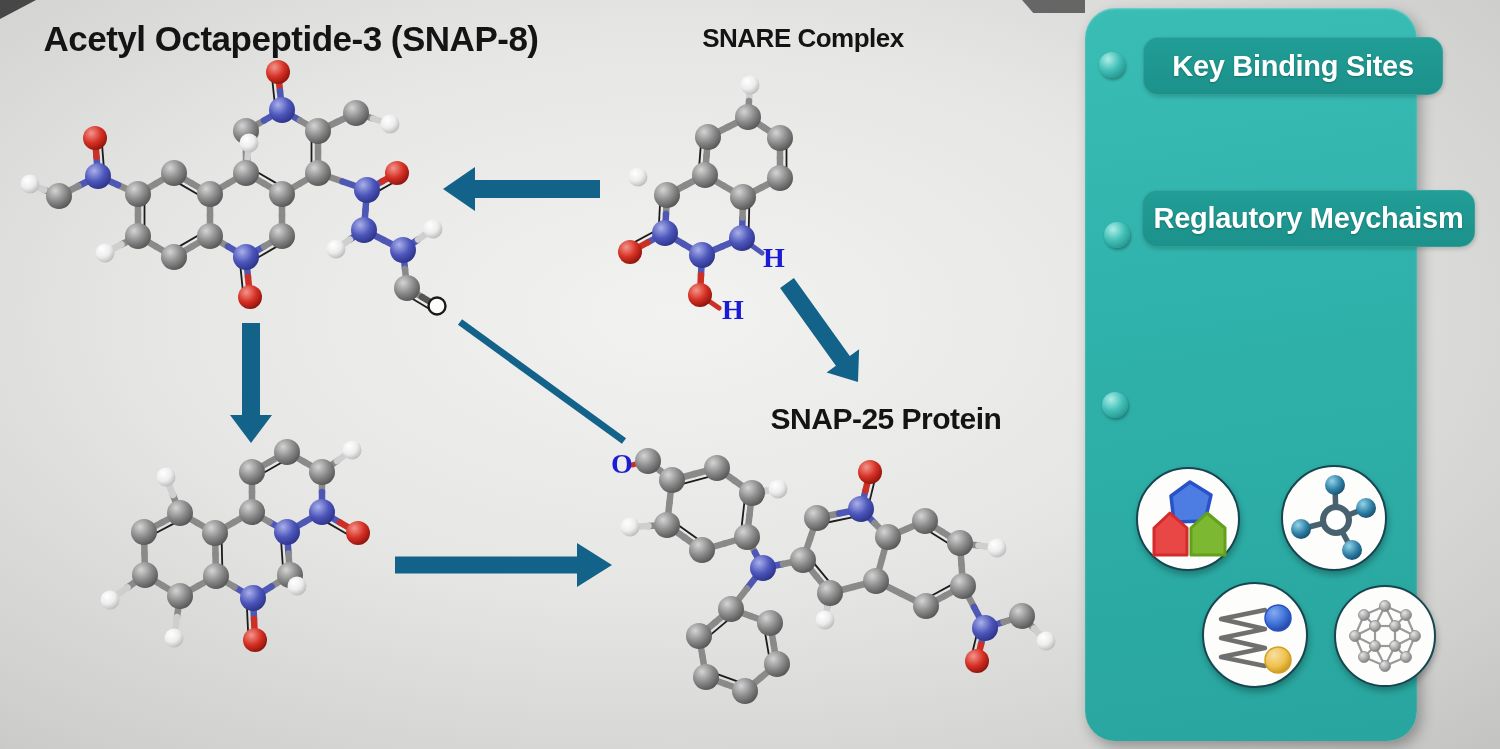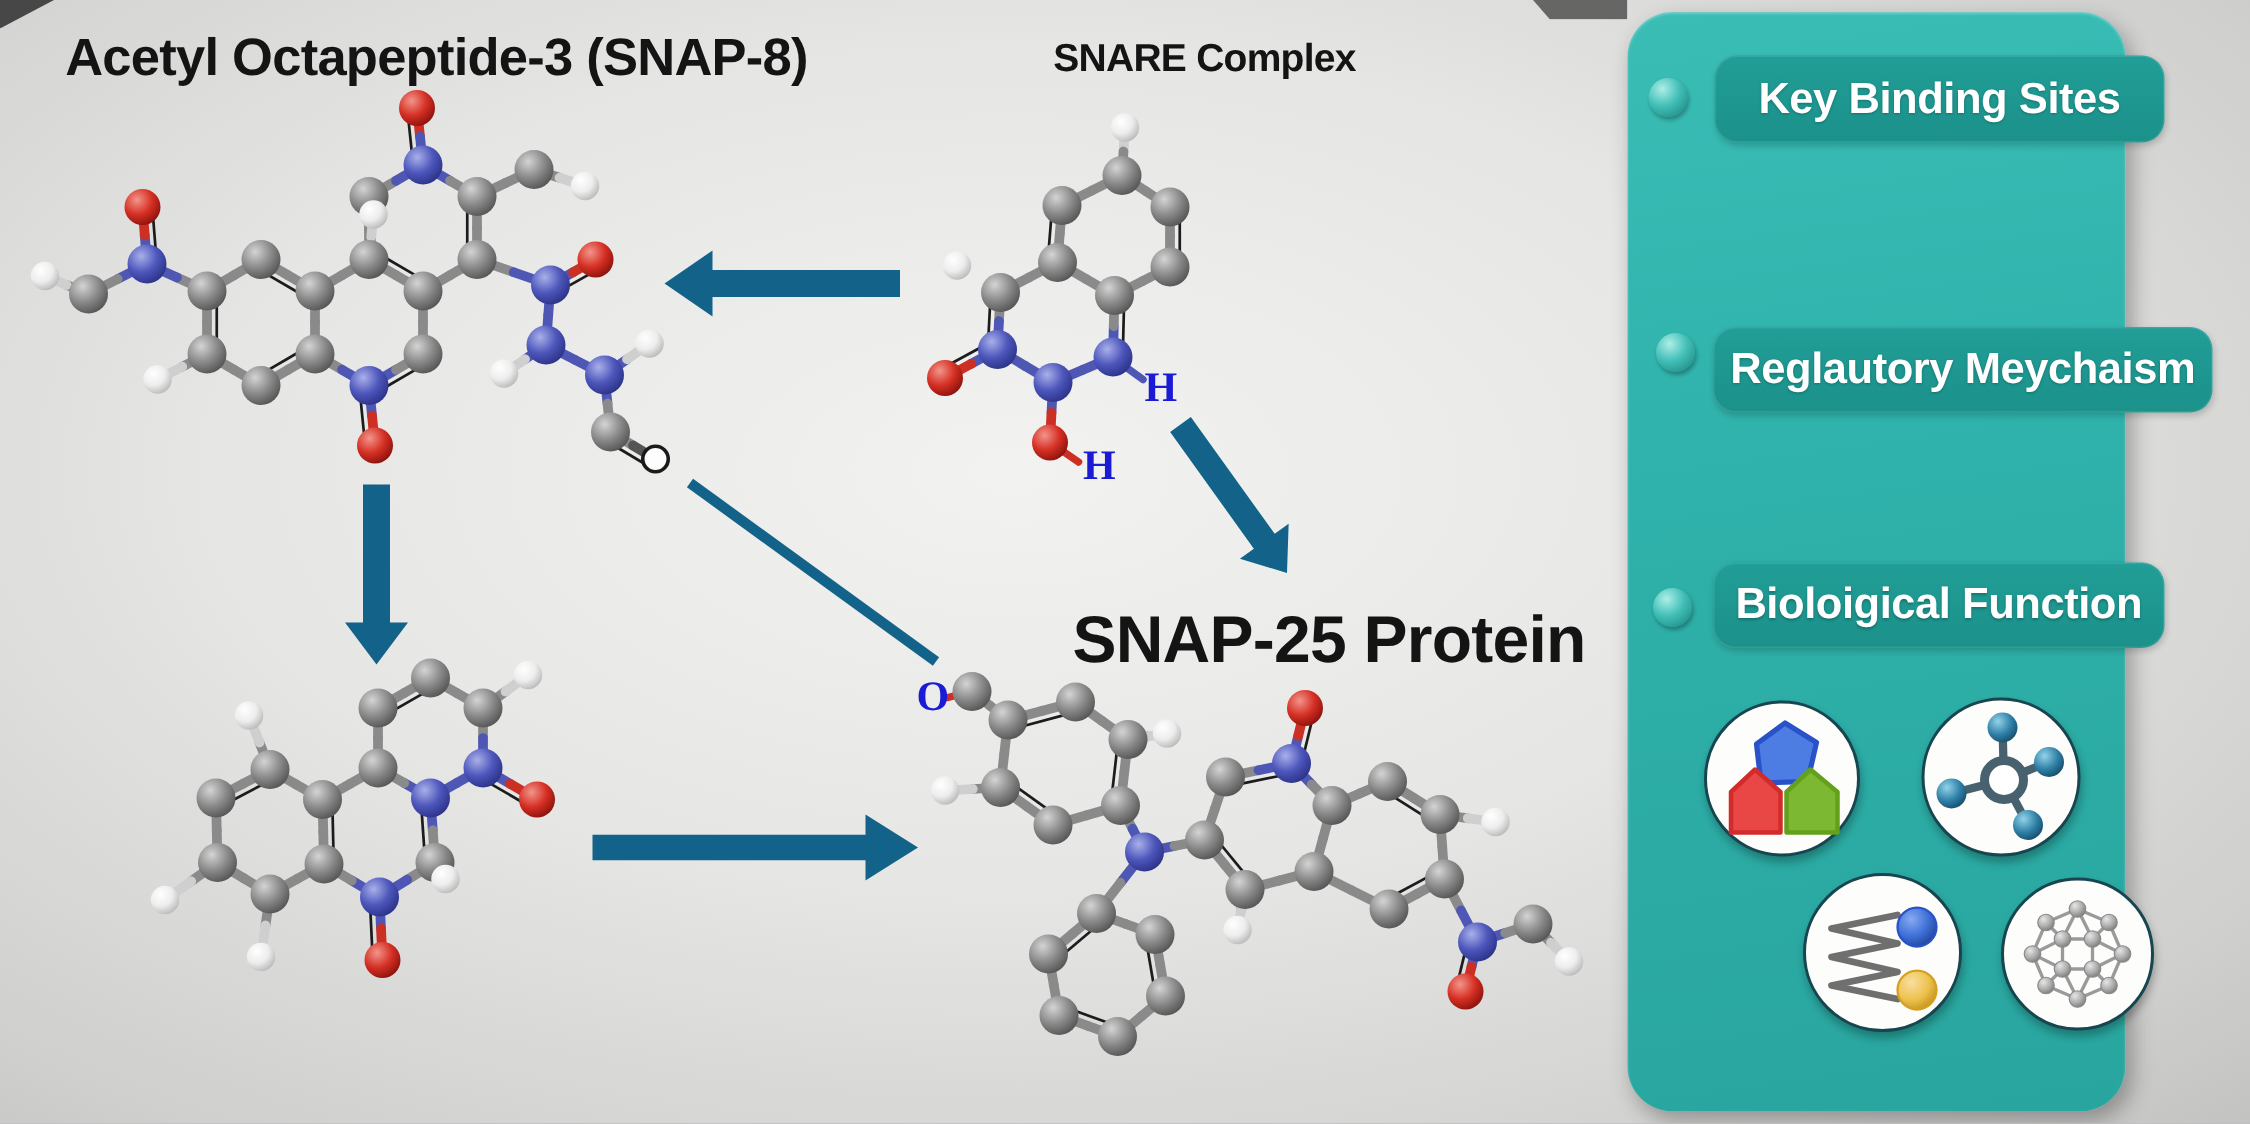--- a/index.html
+++ b/index.html
@@ -4,39 +4,39 @@
 <style>
   html,body{margin:0;padding:0;background:#bfbfbf;}
   #stage{position:relative;width:1500px;height:749px;overflow:hidden;
     background:radial-gradient(ellipse at 45% 42%, #f2f2f1 0%, #e6e6e5 45%, #cfcfce 85%, #c3c3c2 100%);
     font-family:"Liberation Sans", sans-serif;}
   #mol-svg{position:absolute;left:0;top:0;z-index:1;}
   .title{position:absolute;z-index:2;color:#141414;font-weight:700;white-space:nowrap;
     transform:translateX(-50%);letter-spacing:-0.5px;margin-left:24px;}
   #title-snap8{left:267px;top:19px;font-size:35px;}
   #title-snare{left:779px;top:23px;font-size:26px;}
-  #title-snap25{left:862px;top:402px;font-size:44px;}
+  #title-snap25{left:862px;top:402px;font-size:30px;}
   .corner{position:absolute;z-index:3;}
   #corner-tl{left:0;top:0;width:36px;height:19px;background:#2e2e2e;opacity:.85;
     clip-path:polygon(0 0,100% 0,0 100%);}
   #corner-tr{left:1022px;top:0;width:63px;height:13px;background:#3d3d3d;opacity:.75;
     clip-path:polygon(0 0,100% 0,100% 100%,18% 100%);}
   #panel{position:absolute;z-index:4;left:1085px;top:8px;width:332px;height:733px;border-radius:30px;
     background:linear-gradient(172deg,#3abdb5 0%,#2fb2ab 40%,#28a59e 100%);
     box-shadow:4px 6px 14px rgba(0,0,0,.30), inset 0 1px 2px rgba(255,255,255,.35);}
   .bullet{position:absolute;width:26px;height:26px;border-radius:50%;
     background:radial-gradient(circle at 35% 28%, #aeeee8 0%, #43c0b8 45%, #158078 100%);
     box-shadow:1px 2px 3px rgba(0,0,0,.30);}
   .item-box{position:absolute;border-radius:15px;display:flex;align-items:center;justify-content:center;
     background:linear-gradient(180deg,#219e97 0%,#1b918a 100%);
     box-shadow:inset 0 0 0 1px rgba(255,255,255,.10), 1px 2px 4px rgba(0,0,0,.18);}
   .item-label{color:#ffffff;font-weight:700;font-size:29px;white-space:nowrap;letter-spacing:-0.3px;
     text-shadow:0 1px 2px rgba(0,0,0,.25);}
   #item-box-1{left:58px;top:29px;width:300px;height:58px;}
-  #item-box-2{left:57px;top:210px;width:333px;height:57px;}
+  #item-box-2{left:57px;top:182px;width:333px;height:57px;}
   #item-box-3{left:57px;top:367px;width:301px;height:57px;}
   #bullet-1{left:14px;top:44px;}
   #bullet-2{left:19px;top:214px;}
   #bullet-3{left:17px;top:384px;}
   .icon-circle{position:absolute;border-radius:50%;background:#fdfdfc;
     border:2.5px solid #174550;box-shadow:1px 4px 6px rgba(0,0,0,.28);}
   #circle-shapes{left:51px;top:459px;width:100px;height:100px;}
   #circle-network{left:196px;top:457px;width:102px;height:102px;}
   #circle-spring{left:117px;top:574px;width:102px;height:102px;}
   #circle-lattice{left:249px;top:577px;width:98px;height:98px;}
@@ -452,23 +452,20 @@
     <div class="item-box" id="item-box-1">
       <span class="item-label">Key Binding Sites</span>
     </div>
 
     <div class="bullet" id="bullet-2"></div>
     <div class="item-box" id="item-box-2">
       <span class="item-label">Reglautory Meychaism</span>
     </div>
 
     <div class="bullet" id="bullet-3"></div>
-    <div class="item-box" id="item-box-3">
-      <span class="item-label">Bioloigical Function</span>
-    </div>
 
     <div class="icon-circle" id="circle-shapes">
       <svg width="100" height="100" viewBox="0 0 100 100">
         <polygon points="52,13 73,26 67,52 36,53 33,27" fill="#4d7de2" stroke="#2a52c8" stroke-width="3.5" stroke-linejoin="round"></polygon>
         <polygon points="16,59 32,44 49,59 49,86 16,86" fill="#e84745" stroke="#d32b2b" stroke-width="3" stroke-linejoin="round"></polygon>
         <polygon points="53,59 69,44 87,59 87,86 53,86" fill="#7cb832" stroke="#63a01c" stroke-width="3" stroke-linejoin="round"></polygon>
       </svg>
     </div>
 
     <div class="icon-circle" id="circle-network">

